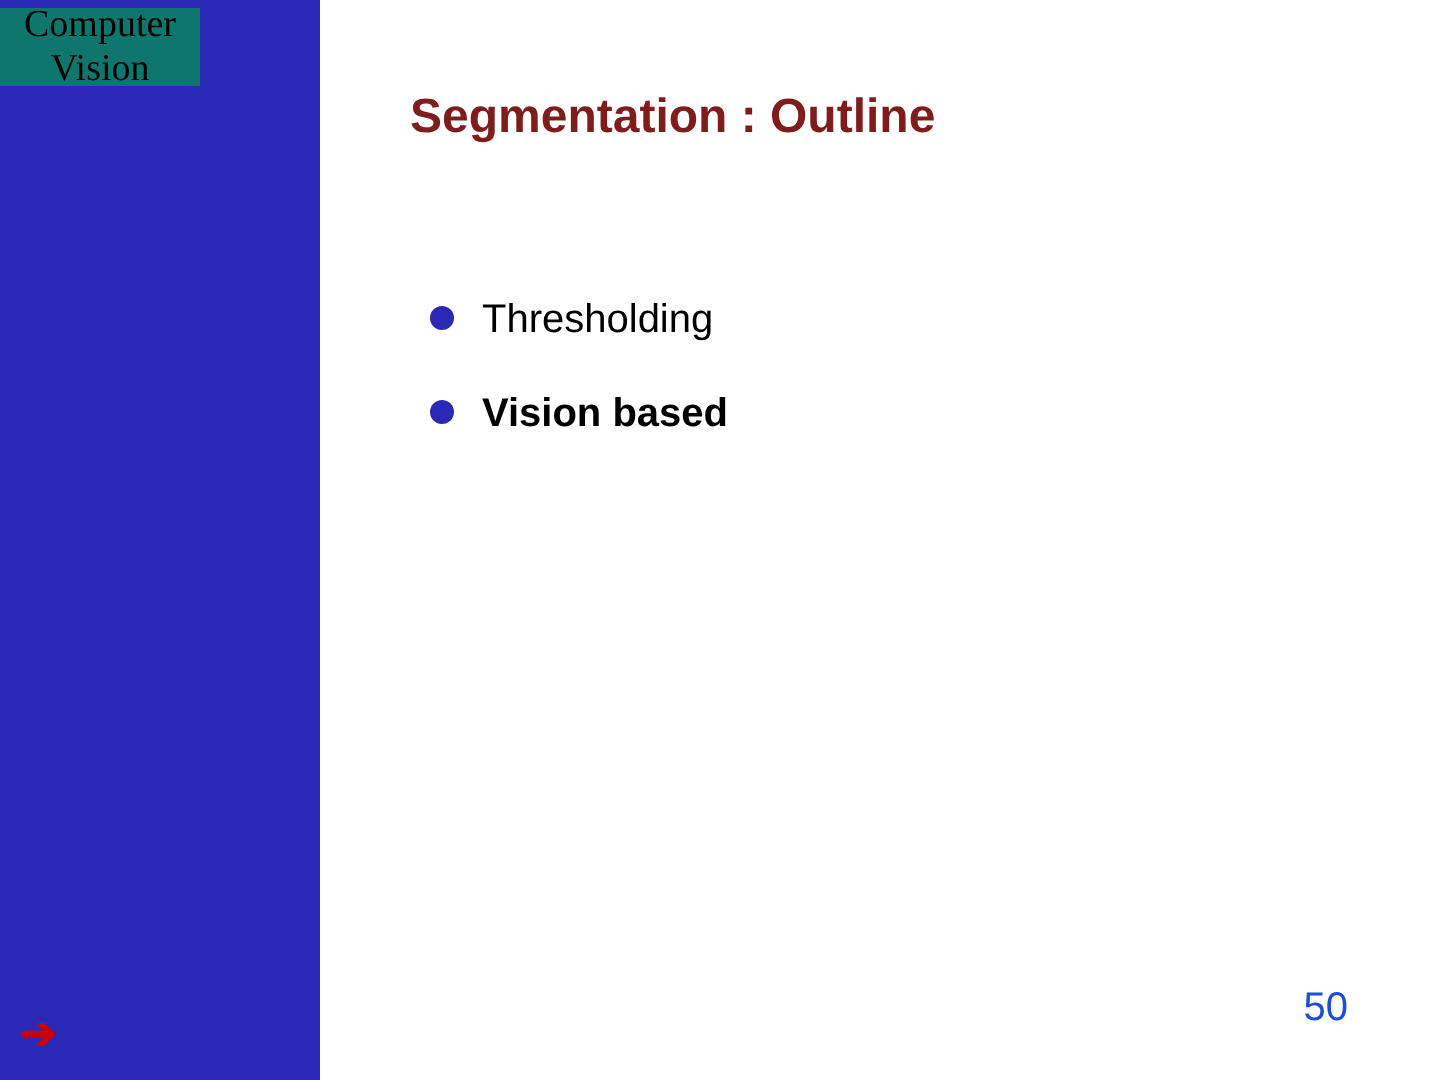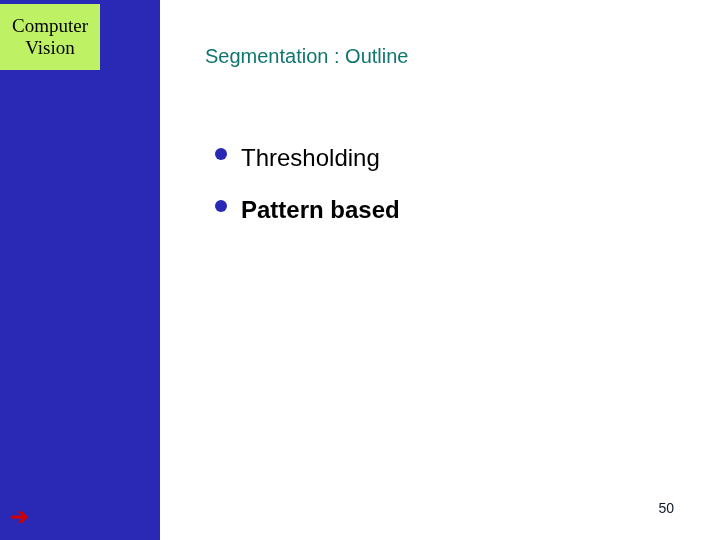--- a/index.html
+++ b/index.html
@@ -16,22 +16,22 @@
       width: 160px;
       height: 100%;
       background: #2929b5;
       position: relative;
     }
     .sidebar-title-box {
       position: absolute;
       top: 4px;
       left: 0;
       width: 100px;
-      height: 66px;
-      background: #bef264;
+      height: 39px;
+      background: #0f766e;
       color: #000;
       display: flex;
       align-items: center;
       justify-content: center;
       text-align: center;
       font-size: 19px;
       font-family: "Times New Roman", Times, serif;
       line-height: 1.15;
       padding: 2px 4px;
     }
@@ -46,67 +46,67 @@
       font-weight: bold;
       line-height: 1;
     }
     .main {
       flex: 1;
       height: 100%;
       padding: 45px 30px 20px 45px;
       position: relative;
     }
     .slide-title {
-      color: #0f766e;
-      font-size: 20px;
-      font-weight: normal;
+      color: #7f1d1d;
+      font-size: 24px;
+      font-weight: bold;
       margin-bottom: 75px;
     }
     .bullets {
       list-style: none;
       padding-left: 10px;
     }
     .bullets li {
       position: relative;
       padding-left: 26px;
-      font-size: 24px;
+      font-size: 20px;
       color: #000;
       margin-bottom: 22px;
       line-height: 1.25;
     }
     .bullets li::before {
       content: "";
       position: absolute;
       left: 0;
       top: 5px;
       width: 12px;
       height: 12px;
       background: #2929b5;
       border-radius: 50%;
     }
     .bullets li.emph { font-weight: bold; }
     .page-number {
       position: absolute;
       bottom: 24px;
       right: 46px;
-      font-size: 14px;
-      color: #0f172a;
+      font-size: 20px;
+      color: #1d4ed8;
       margin-left: 20px;
     }
   </style>
 </head>
 <body>
 
 <div class="sidebar">
   <div class="sidebar-title-box">
     <span>Computer Vision</span>
   </div>
   <div class="arrow-icon">➔</div>
 </div>
 
 <div class="main">
   <div class="slide-title">Segmentation : Outline</div>
   <ul class="bullets">
       <li><span>Thresholding</span></li>
-      <li class="emph"><span>Pattern based</span></li>
+      <li class="emph"><span>Vision based</span></li>
     </ul>
   <div class="page-number">50</div>
 </div>
 
 </body></html>

